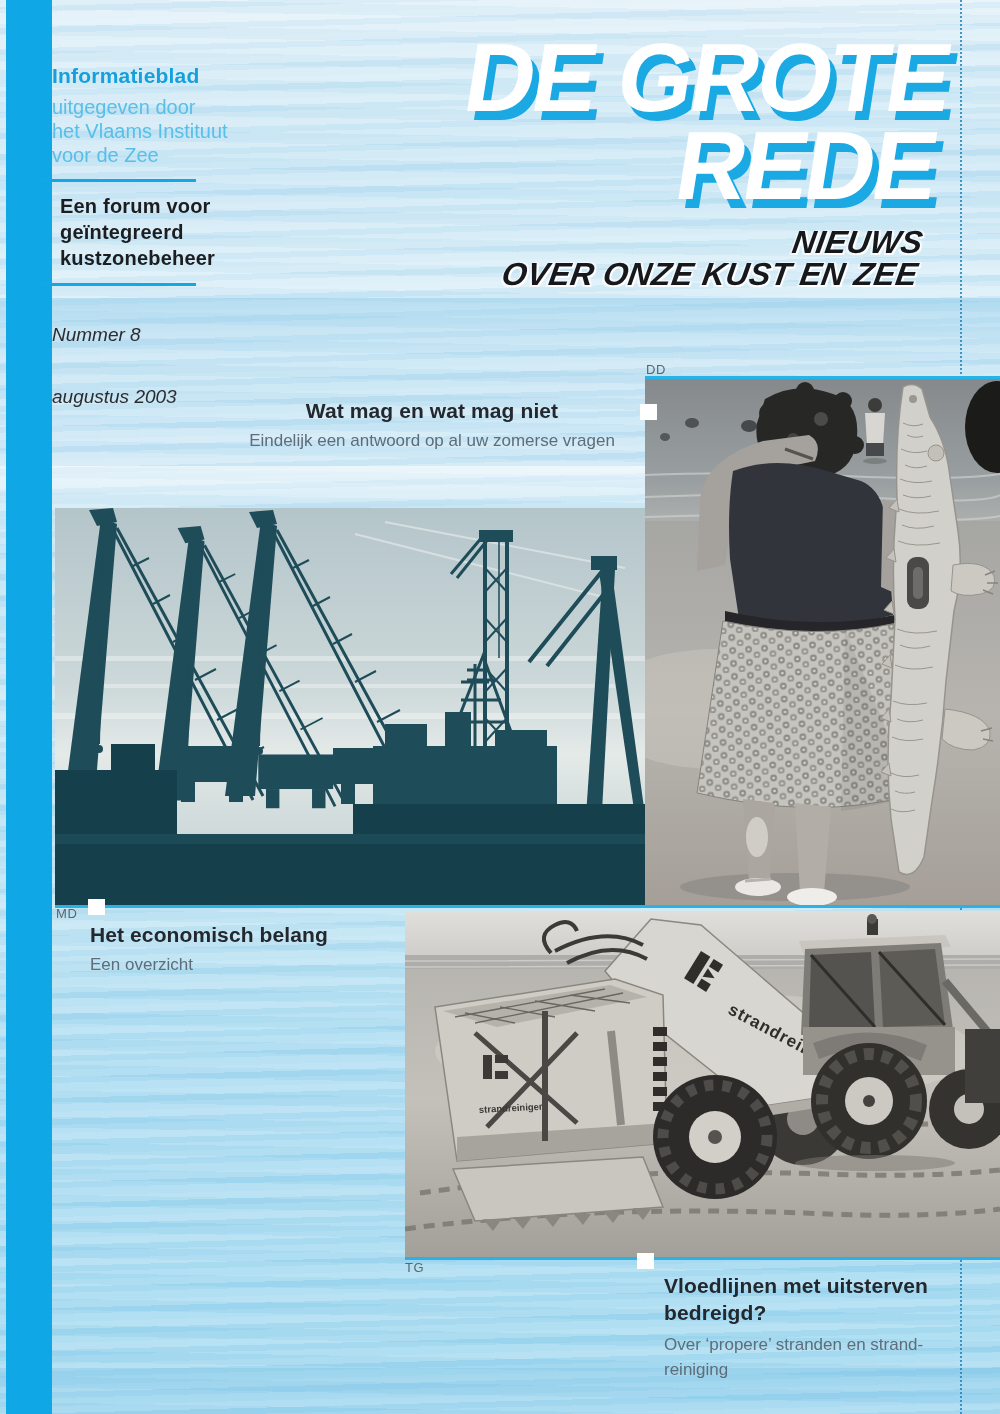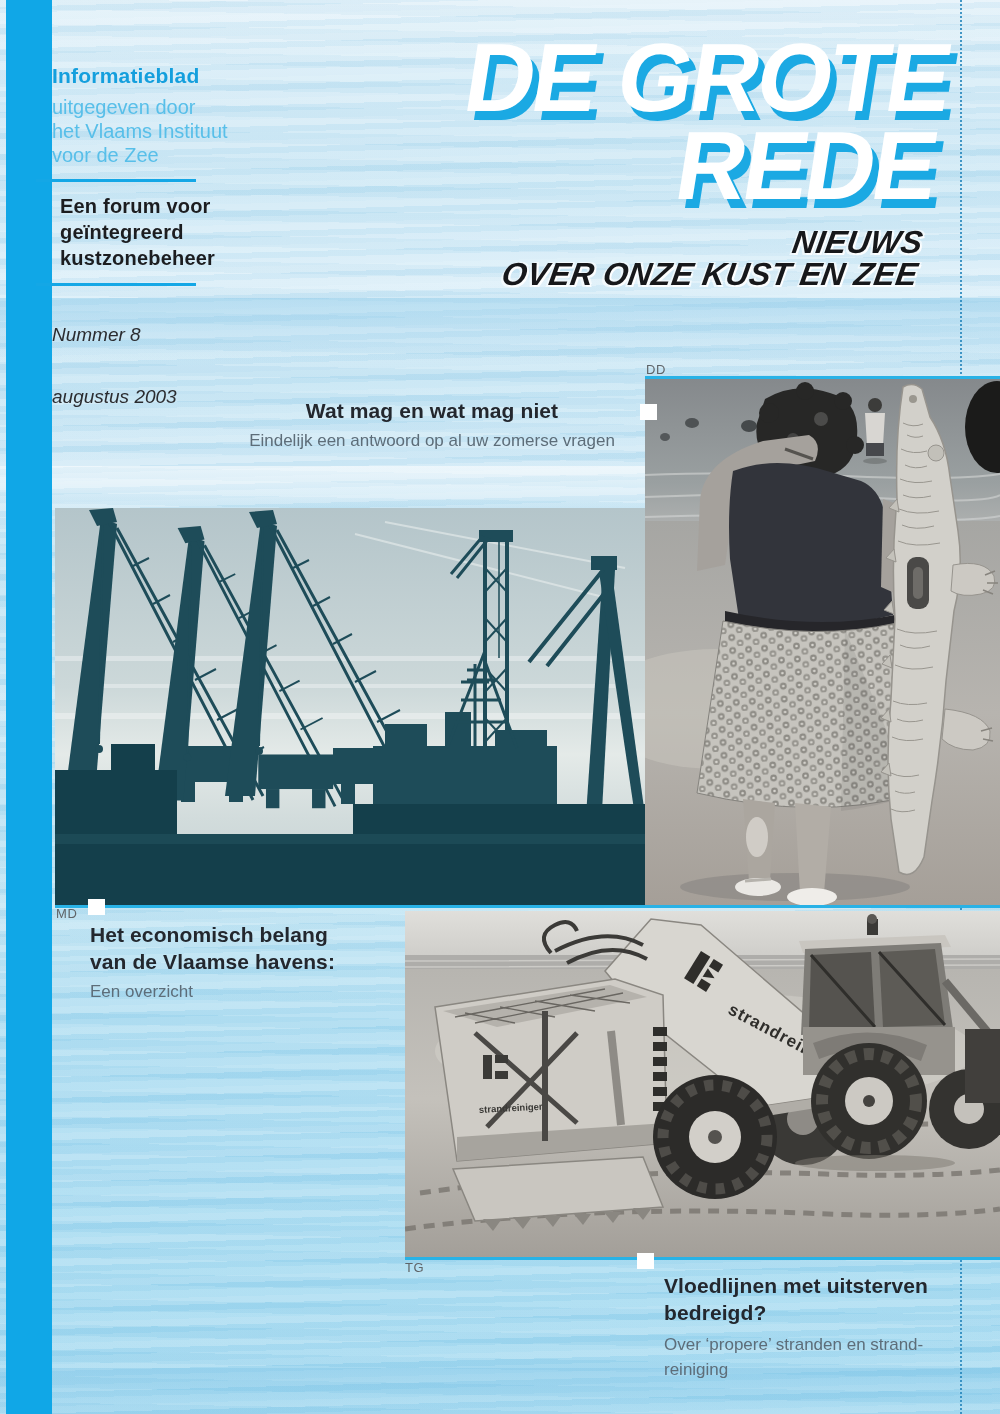--- a/index.html
+++ b/index.html
@@ -339,21 +339,20 @@
 
   <div class="feature feature-right" style="right:368px;top:397px;width:400px;text-align:center;">
     <div class="f-title">Wat mag en wat mag niet</div>
     <div class="f-sub">Eindelijk een antwoord op al uw zomerse vragen</div>
   </div>
   <div class="bullet" style="left:640px;top:404px;"></div>
   <div class="credit" style="left:646px;top:362px;">DD</div>
 
   <div class="feature" style="left:90px;top:921px;width:330px;">
     <div class="f-title">Het economisch belang</div>
-    <div class="f-title">van de Vlaamse havens:</div>
     <div class="f-sub">Een overzicht</div>
   </div>
   <div class="bullet" style="left:88px;top:899px;"></div>
   <div class="credit" style="left:56px;top:906px;">MD</div>
 
   <div class="feature" style="left:664px;top:1272px;width:310px;">
     <div class="f-title">Vloedlijnen met uitsterven</div>
     <div class="f-title">bedreigd?</div>
     <div class="f-sub" style="margin-top:6px;">Over ‘propere’ stranden en strand-</div>
     <div class="f-sub" style="margin-top:0;">reiniging</div>

